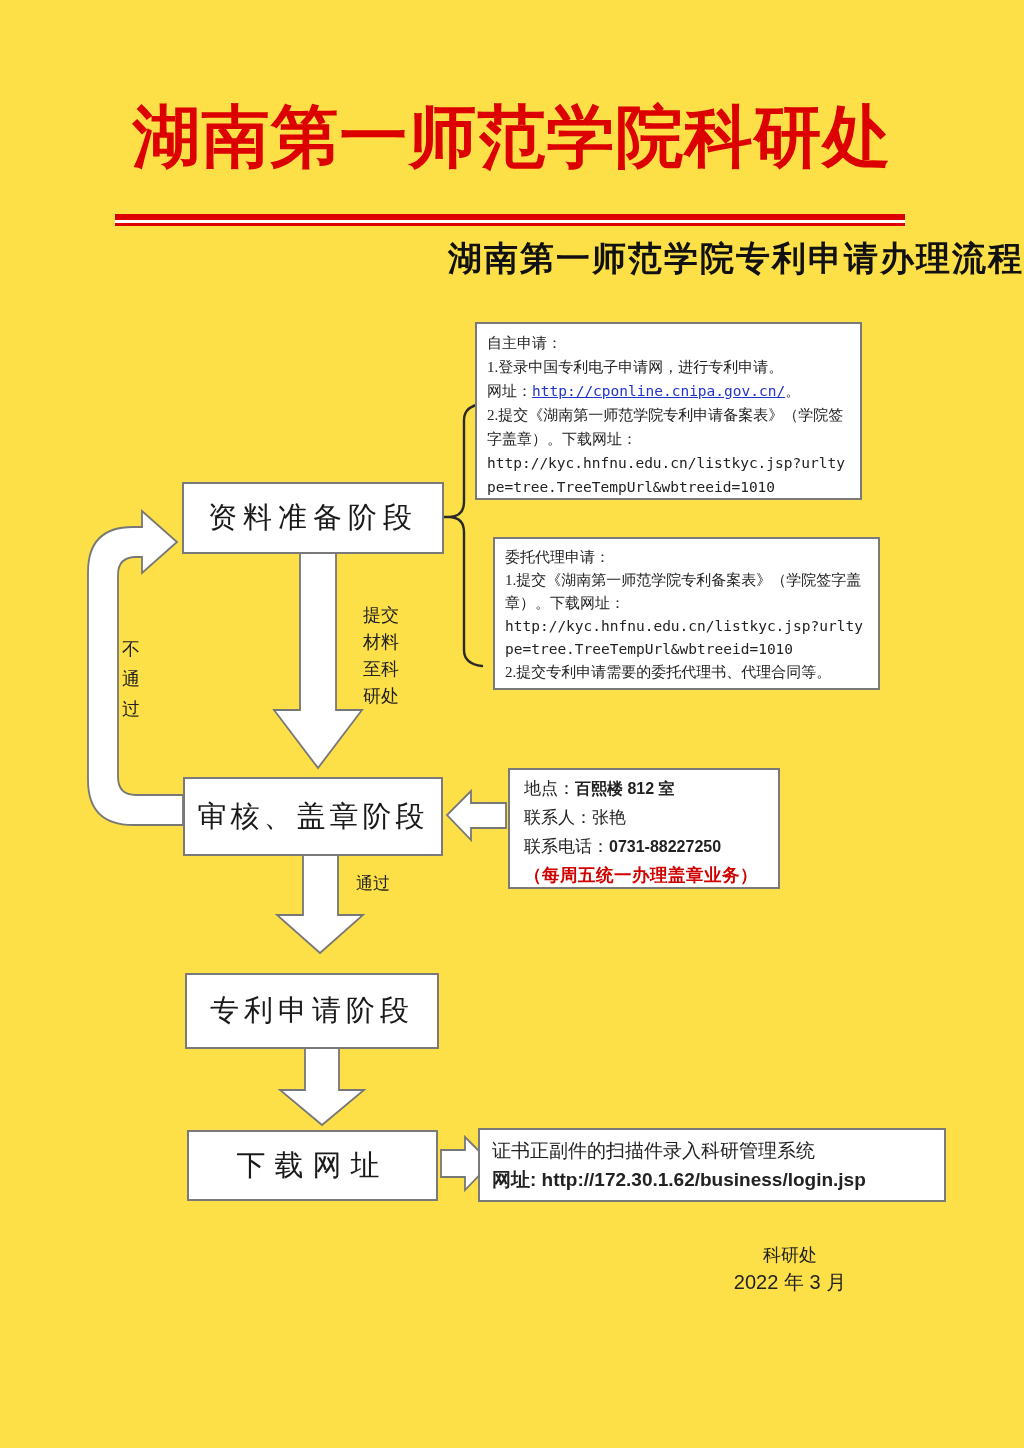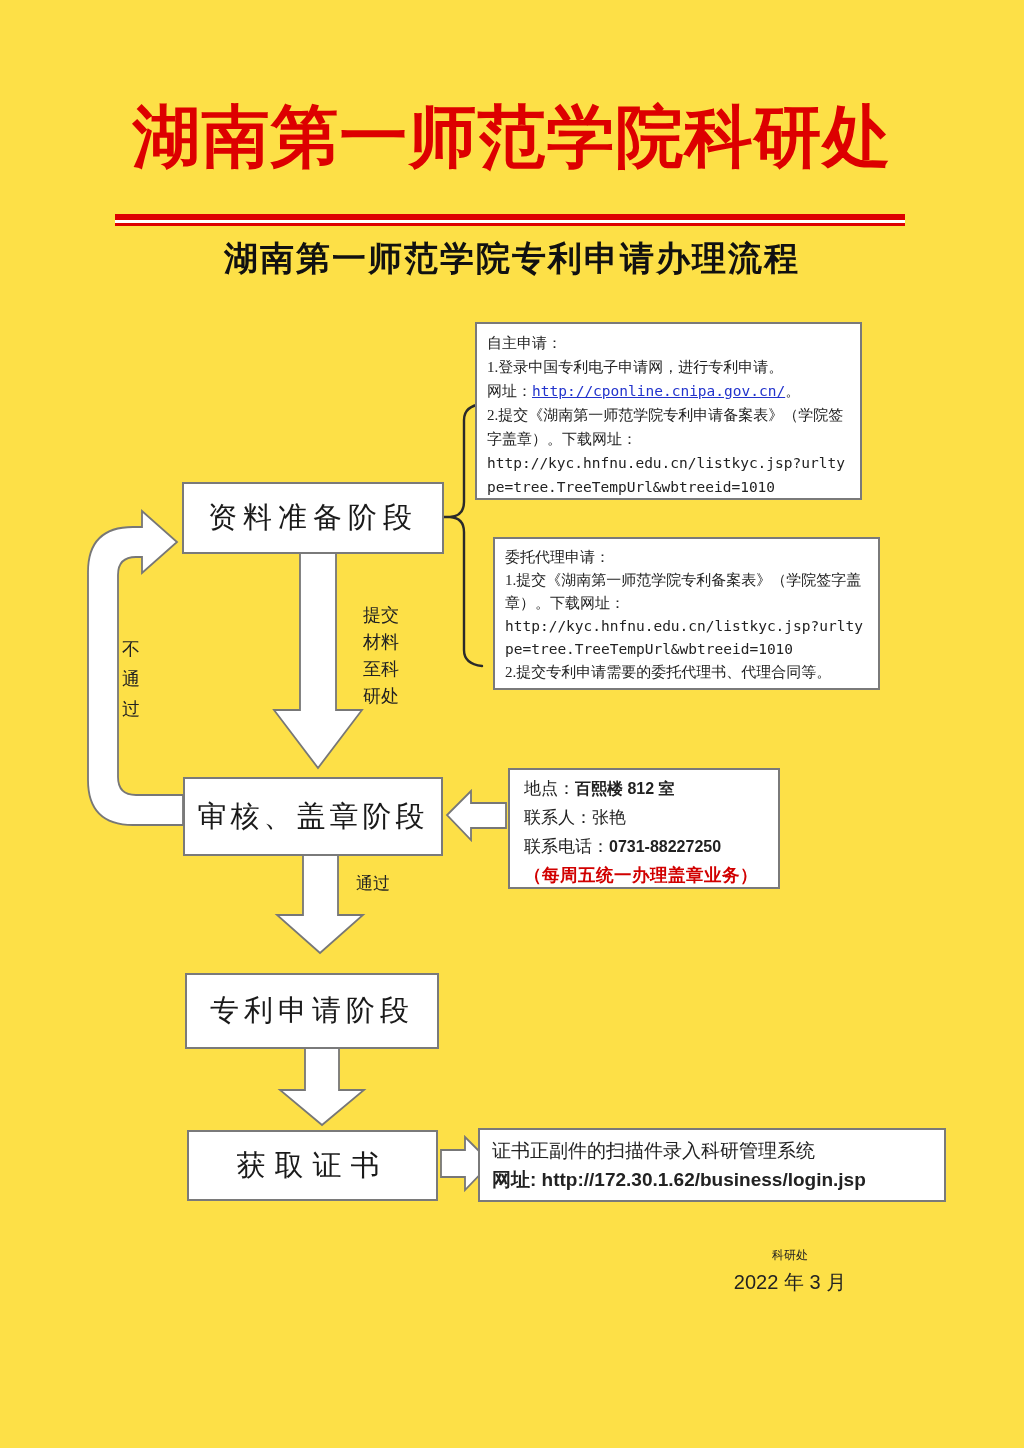--- a/index.html
+++ b/index.html
@@ -3,21 +3,21 @@
 <meta charset="utf-8">
 <style>
   html,body{margin:0;padding:0;background:#fff;}
   .page{position:relative;width:1024px;height:1448px;background:#fde047;overflow:hidden;
         font-family:"Liberation Serif","DejaVu Serif",serif;color:#222;}
   
   .header-title{position:absolute;left:0;top:92px;width:1024px;text-align:center;
                 font-size:68px;font-weight:700;color:#dd0000;letter-spacing:1px;white-space:nowrap;}
   .header-rule{position:absolute;left:115px;top:214px;width:790px;height:3px;
                border-top:6px solid #dd0000;border-bottom:3px solid #dd0000;background:#fff;}
-  .page-subtitle{position:absolute;left:0;top:236px;width:1024px;text-align:center;
+  .page-subtitle{position:absolute;left:0;top:236px;width:1024px;text-align:right;
                  font-size:34px;font-weight:700;color:#111;letter-spacing:2px;white-space:nowrap;}
   
   .flow-svg{position:absolute;left:0;top:0;width:1024px;height:1448px;z-index:0;}
   .blockarrow{fill:#ffffff;stroke:#777777;stroke-width:1.8;stroke-linejoin:miter;}
   .bracepath{fill:none;stroke:#2a2a2a;stroke-width:2.4;stroke-linecap:round;}
   
   .stage-box{position:absolute;z-index:1;background:#ffffff;border:2px solid #7a7a7a;
              display:flex;align-items:center;justify-content:center;
              font-size:29px;color:#1a1a1a;white-space:nowrap;}
   .stage-prepare{left:182px;top:482px;width:258px;height:68px;letter-spacing:6px;align-items:center;}
@@ -39,21 +39,21 @@
   .box-result{left:478px;top:1128px;width:468px;height:74px;font-size:19px;line-height:29px;
               padding:6px 12px;}
   .result-url{font-family:"Liberation Sans","DejaVu Sans",sans-serif;font-weight:700;font-size:19px;}
   
   .v-label{position:absolute;z-index:1;font-size:18px;color:#222;text-align:center;}
   .label-submit{left:360px;top:602px;width:42px;line-height:27px;}
   .label-fail  {left:116px;top:634px;width:30px;line-height:30px;}
   .label-pass  {position:absolute;z-index:1;left:356px;top:872px;font-size:17px;color:#222;}
   
   .footer{position:absolute;left:640px;top:1242px;width:300px;text-align:center;z-index:1;}
-  .footer-dept{font-size:12px;line-height:26px;color:#222;}
+  .footer-dept{font-size:18px;line-height:26px;color:#222;}
   .footer-date{font-size:20px;line-height:28px;color:#222;
                font-family:"Liberation Sans","DejaVu Sans",sans-serif;}
 </style>
 </head>
 <body>
 
 <div class="page">
 
   <div class="header-title">湖南第一师范学院科研处</div>
   <div class="header-rule"></div>
@@ -79,21 +79,21 @@
   <div class="stage-box stage-prepare">
     <span>资料准备阶段</span>
   </div>
   <div class="stage-box stage-review">
     <span>审核、盖章阶段</span>
   </div>
   <div class="stage-box stage-apply">
     <span>专利申请阶段</span>
   </div>
   <div class="stage-box stage-cert">
-    <span>获取证书</span>
+    <span>下载网址</span>
   </div>
 
   <div class="info-box box-self">
     <div>自主申请：</div>
     <div>1.登录中国专利电子申请网，进行专利申请。</div>
     <div>
       <span>网址：</span><span class="url-text link">http://cponline.cnipa.gov.cn/</span><span>。</span>
     </div>
     <div>2.提交《湖南第一师范学院专利申请备案表》（学院签字盖章）。下载网址：</div>
     <div class="url-text">http://kyc.hnfnu.edu.cn/listkyc.jsp?urltype=tree.TreeTempUrl&amp;wbtreeid=1010</div>

